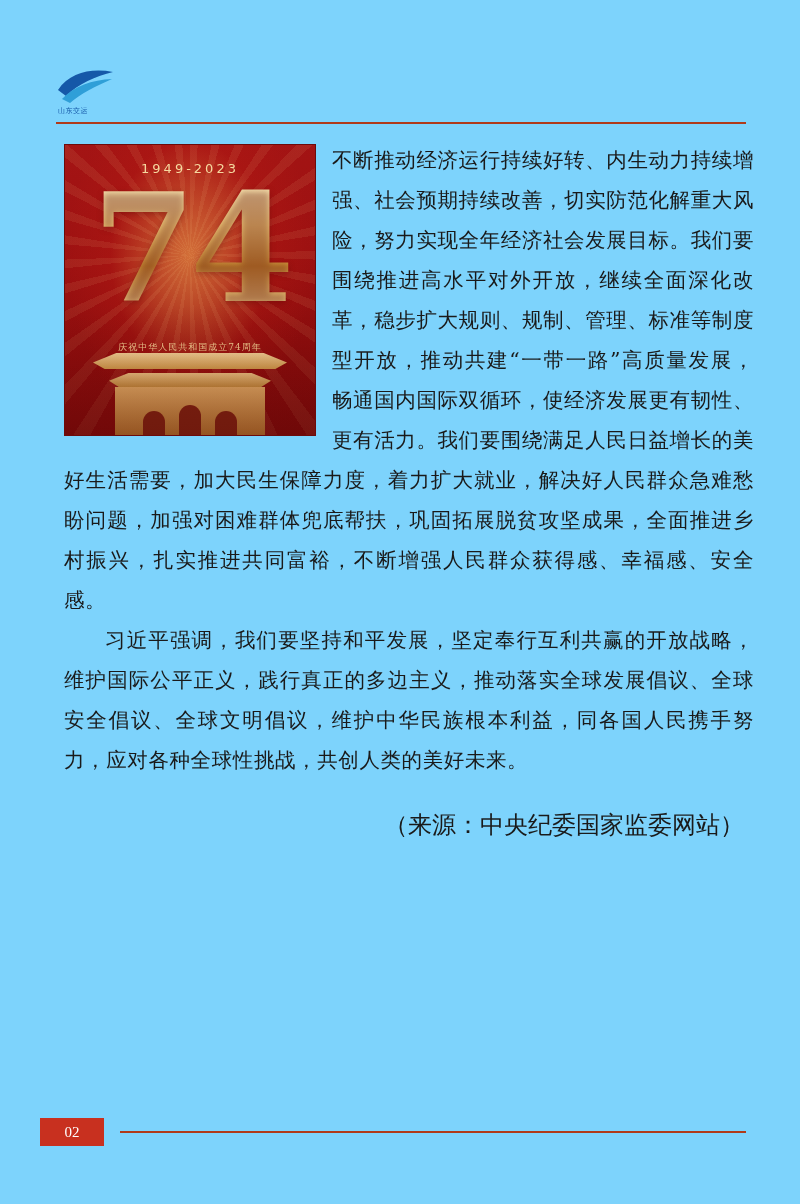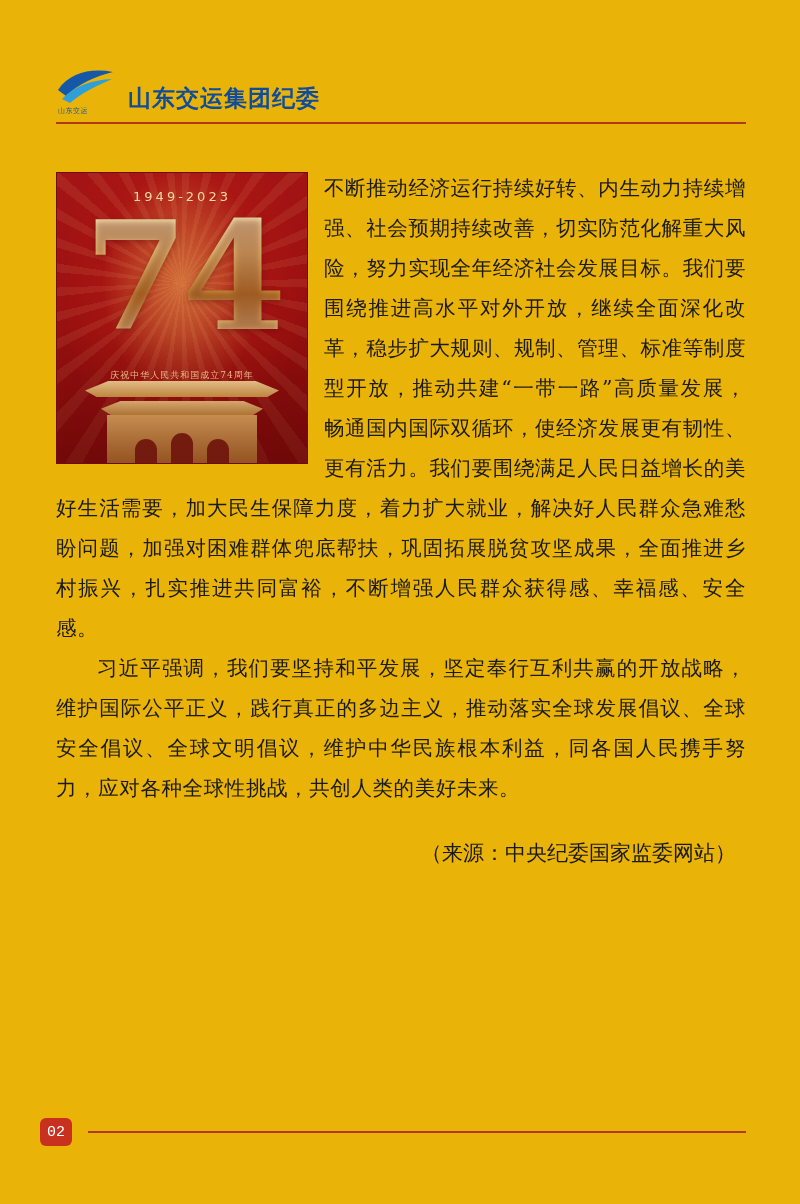--- a/index.html
+++ b/index.html
@@ -15,21 +15,21 @@
     color: #1a1a1a;
     overflow: hidden;
   }
 
   .page {
     position: absolute;
     left: 0;
     top: 0;
     width: 800px;
     height: 1204px;
-    background: #eab308;
+    background: #7dd3fc;
   }
 
   
   .header {
     position: absolute;
     left: 56px;
     top: 58px;
     width: 690px;
     height: 58px;
     display: flex;
@@ -66,24 +66,23 @@
     left: 56px;
     top: 122px;
     width: 690px;
     height: 2px;
     background: #b03a1a;
   }
 
   
   .content {
     position: absolute;
-    left: 56px;
+    left: 64px;
     top: 140px;
     width: 690px;
-    margin-top: 28px;
   }
 
   .cover-img {
     float: left;
     width: 250px;
     height: 290px;
     margin: 4px 16px 4px 0;
     position: relative;
     overflow: hidden;
     background: #8e0f10;
@@ -201,48 +200,47 @@
     letter-spacing: 0.6px;
     text-align: justify;
     text-justify: inter-ideograph;
     margin: 0;
   }
   .para + .para { margin-top: 0px; }
   .indent { text-indent: 2em; }
 
   .source {
     margin-top: 26px;
-    font-size: 21px;
+    font-size: 24px;
     line-height: 38px;
     text-align: right;
     padding-right: 10px;
   }
 
   
   .footer {
     position: absolute;
     left: 40px;
     bottom: 58px;
     width: 706px;
     height: 28px;
     display: flex;
     align-items: center;
   }
   .page-num {
-    width: 32px;
+    width: 64px;
     height: 28px;
     background: #c8301f;
     color: #ffffff;
-    font-family: Liberation Mono, monospace;
+    font-family: Liberation Serif, serif;
     font-size: 15px;
     display: flex;
     align-items: center;
     justify-content: center;
     flex: 0 0 auto;
-    border-radius: 6px;
   }
   .footer-rule {
     flex: 1 1 auto;
     height: 2px;
     background: #b03a1a;
     margin-left: 16px;
     margin-right: 0px;
   }
 </style>
 </head>
@@ -251,21 +249,20 @@
 <div class="page">
 
   <div class="header">
     <div class="logo">
       <svg width="60" height="42" viewBox="0 0 60 42" xmlns="http://www.w3.org/2000/svg">
         <path d="M2 24 C14 6, 36 2, 57 6 C40 10, 22 18, 10 30 Z" fill="#1558a8"></path>
         <path d="M6 33 C18 20, 36 14, 56 13 C40 20, 24 28, 14 37 Z" fill="#2f9fd8"></path>
       </svg>
       <div class="logo-caption">山东交运</div>
     </div>
-    <div class="header-title">山东交运集团纪委</div>
   </div>
   <div class="header-rule"></div>
 
   <div class="content">
 
     <div class="cover-img">
       <div class="cover-bg"></div>
       <div class="cover-rays"></div>
       <div class="cover-year">1949-2023</div>
       <div class="cover-74">74</div>

